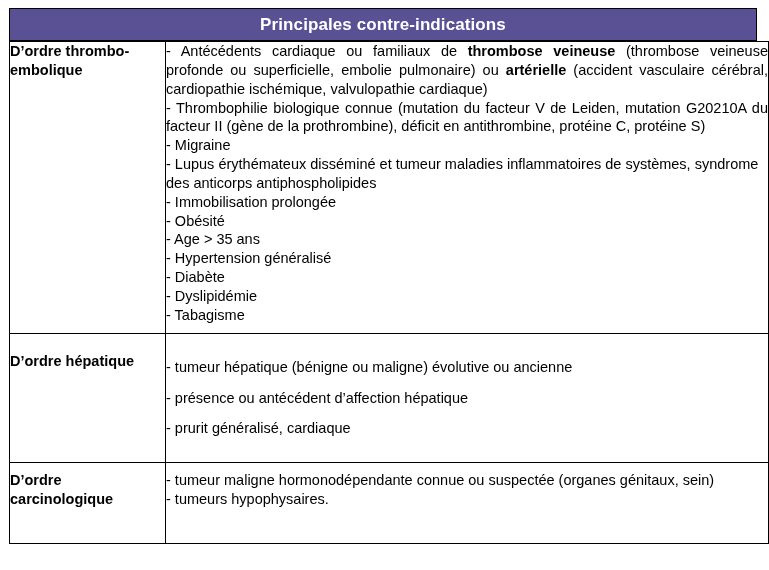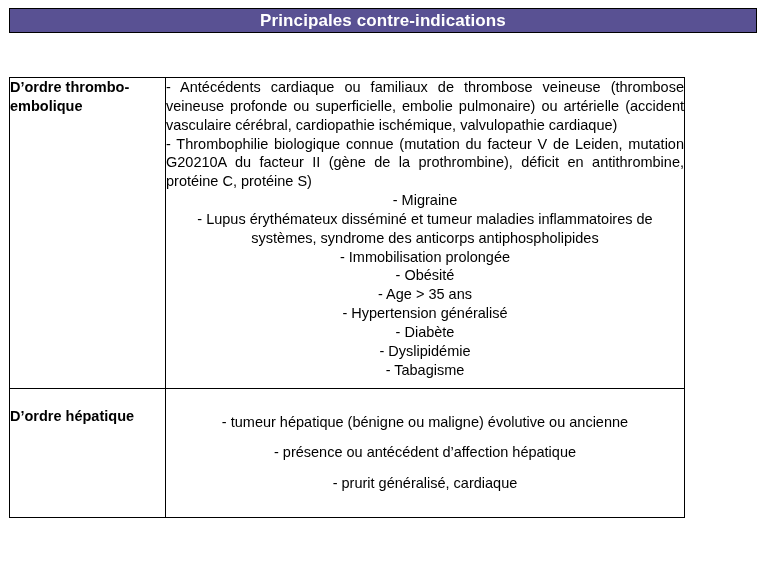--- a/index.html
+++ b/index.html
@@ -24,44 +24,43 @@
 
   .table-wrap {
     position: absolute;
     left: 9px;
     top: 8px;
     width: 748px;
   }
 
   
   .table-title {
-    height: 25px;
+    height: 33px;
     background: #595193;
     border: 1px solid #000000;
     box-sizing: border-box;
     display: flex;
     align-items: center;
     justify-content: center;
   }
   .table-title span {
     color: #ffffff;
     font-size: 17px;
     font-weight: bold;
     letter-spacing: 0.1px;
     line-height: 1;
   }
 
   
   table.ci {
     border-collapse: collapse;
-    width: 676px;
+    width: 760px;
     table-layout: fixed;
     border: 1px solid #000000;
     border-top: none;
-    margin-top: 44px;
   }
   table.ci td {
     border: 1px solid #000000;
     vertical-align: top;
     padding: 0;
   }
   td.cat {
     width: 155px;
     padding: 6px 0 6px 9px;
     font-size: 14.5px;
@@ -70,27 +69,26 @@
   }
   td.items {
     padding: 5px 9px 6px 8px;
   }
 
   .bullet {
     font-size: 14.5px;
     line-height: 1.30;
     margin: 0;
     color: #000000;
-    text-align: center;
   }
   .bullet.just {
     text-align: justify;
     text-justify: inter-word;
   }
-  .bullet b { font-weight: normal; }
+  .bullet b { font-weight: bold; }
 
   
   .loose .bullet { line-height: 1.30; margin-bottom: 12px; }
   .loose .bullet:last-child { margin-bottom: 0; }
 
   .row-thrombo td.items { padding-bottom: 8px; }
   .row-hepatique td.cat { padding-top: 18px; }
   .row-hepatique td.items { padding-top: 24px; padding-bottom: 24px; }
   .row-carcino td.cat { padding-top: 8px; }
   .row-carcino td.items { padding-top: 8px; padding-bottom: 34px; }
@@ -135,18 +133,29 @@
           </td>
           <td class="items loose">
             <div>
                 <p class="bullet"><span>- tumeur hépatique (bénigne ou maligne) évolutive ou ancienne</span></p>
                 <p class="bullet"><span>- présence ou antécédent d’affection hépatique</span></p>
                 <p class="bullet"><span>- prurit généralisé, cardiaque</span></p>
               </div>
           </td>
         </tr>
 
+        <tr class="row-carcino">
+          <td class="cat">
+            <span>D’ordre carcinologique</span>
+          </td>
+          <td class="items">
+            <div>
+                <p class="bullet just"><span>- tumeur maligne hormonodépendante connue ou suspectée (organes génitaux, sein)</span></p>
+                <p class="bullet"><span>- tumeurs hypophysaires.</span></p>
+              </div>
+          </td>
+        </tr>
 
       </tbody>
     </table>
 
   </div>
 </div>
 
 </body></html>

